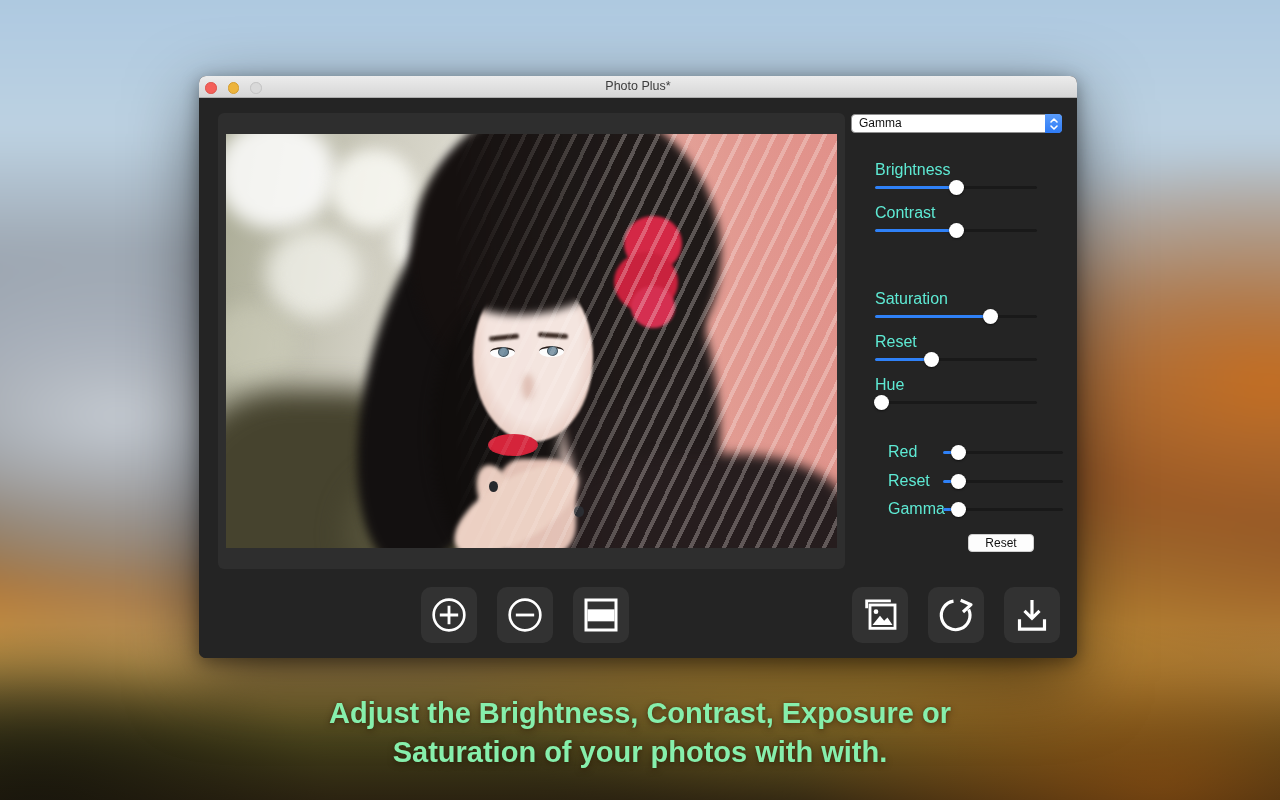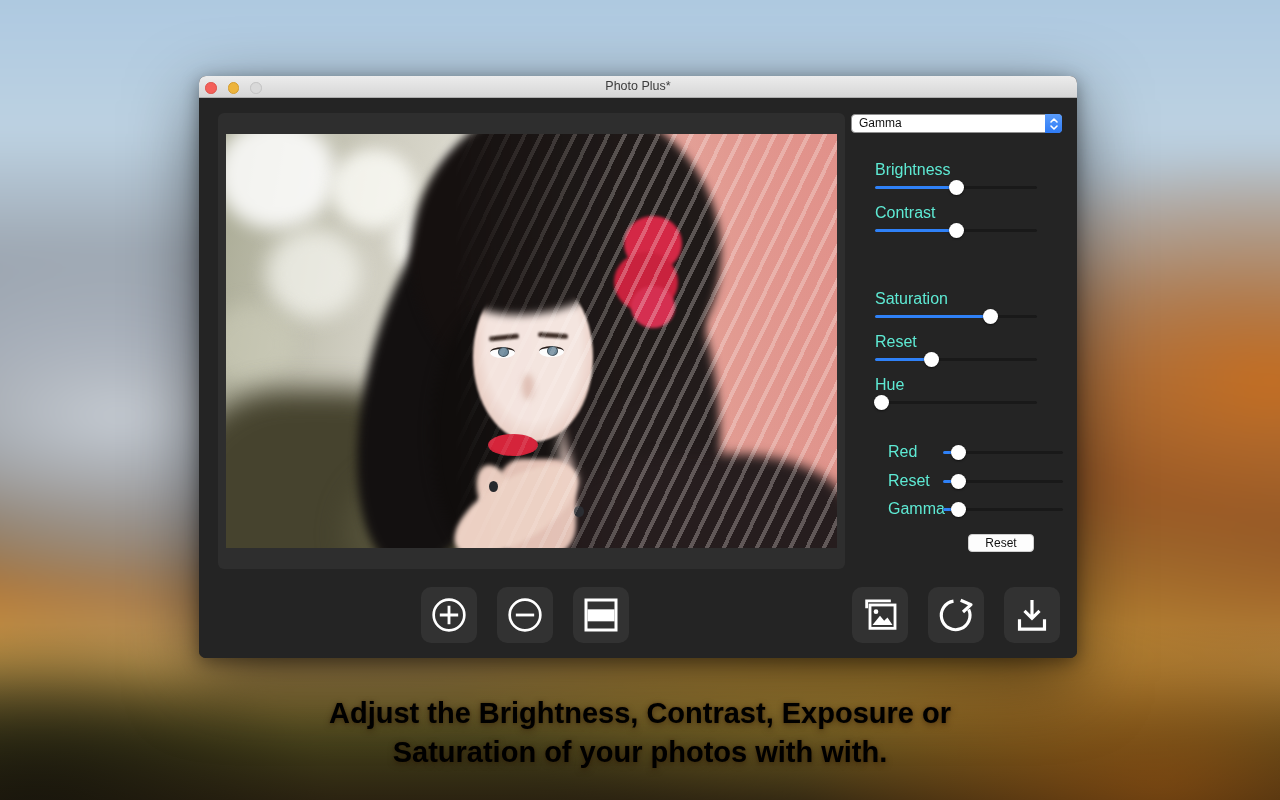--- a/index.html
+++ b/index.html
@@ -104,21 +104,21 @@
 
   .reset-btn{position:absolute;left:769px;top:436px;width:66px;height:18px;background:#fdfdfd;border:1px solid #cfcfcf;
     border-radius:4px;font-size:12px;color:#111;text-align:center;line-height:17px;box-sizing:border-box;}
 
   
   .tbtn{position:absolute;top:489px;width:56px;height:56px;background:#323232;border-radius:10px;
     display:flex;align-items:center;justify-content:center;}
   .tbtn svg{display:block;}
 
   
-  .caption{position:absolute;left:0;right:0;top:694px;text-align:center;color:#000000;font-weight:bold;
+  .caption{position:absolute;left:0;right:0;top:694px;text-align:center;color:#86efac;font-weight:bold;
     font-size:29px;line-height:39px;text-shadow:0 2px 6px rgba(40,20,0,.55),0 0 2px rgba(60,30,0,.4);}
 </style>
 </head>
 <body>
 
 <div class="stage">
   <div class="wallpaper"></div>
   <div class="wallpaper-dim"></div>
 
   <div class="window">

